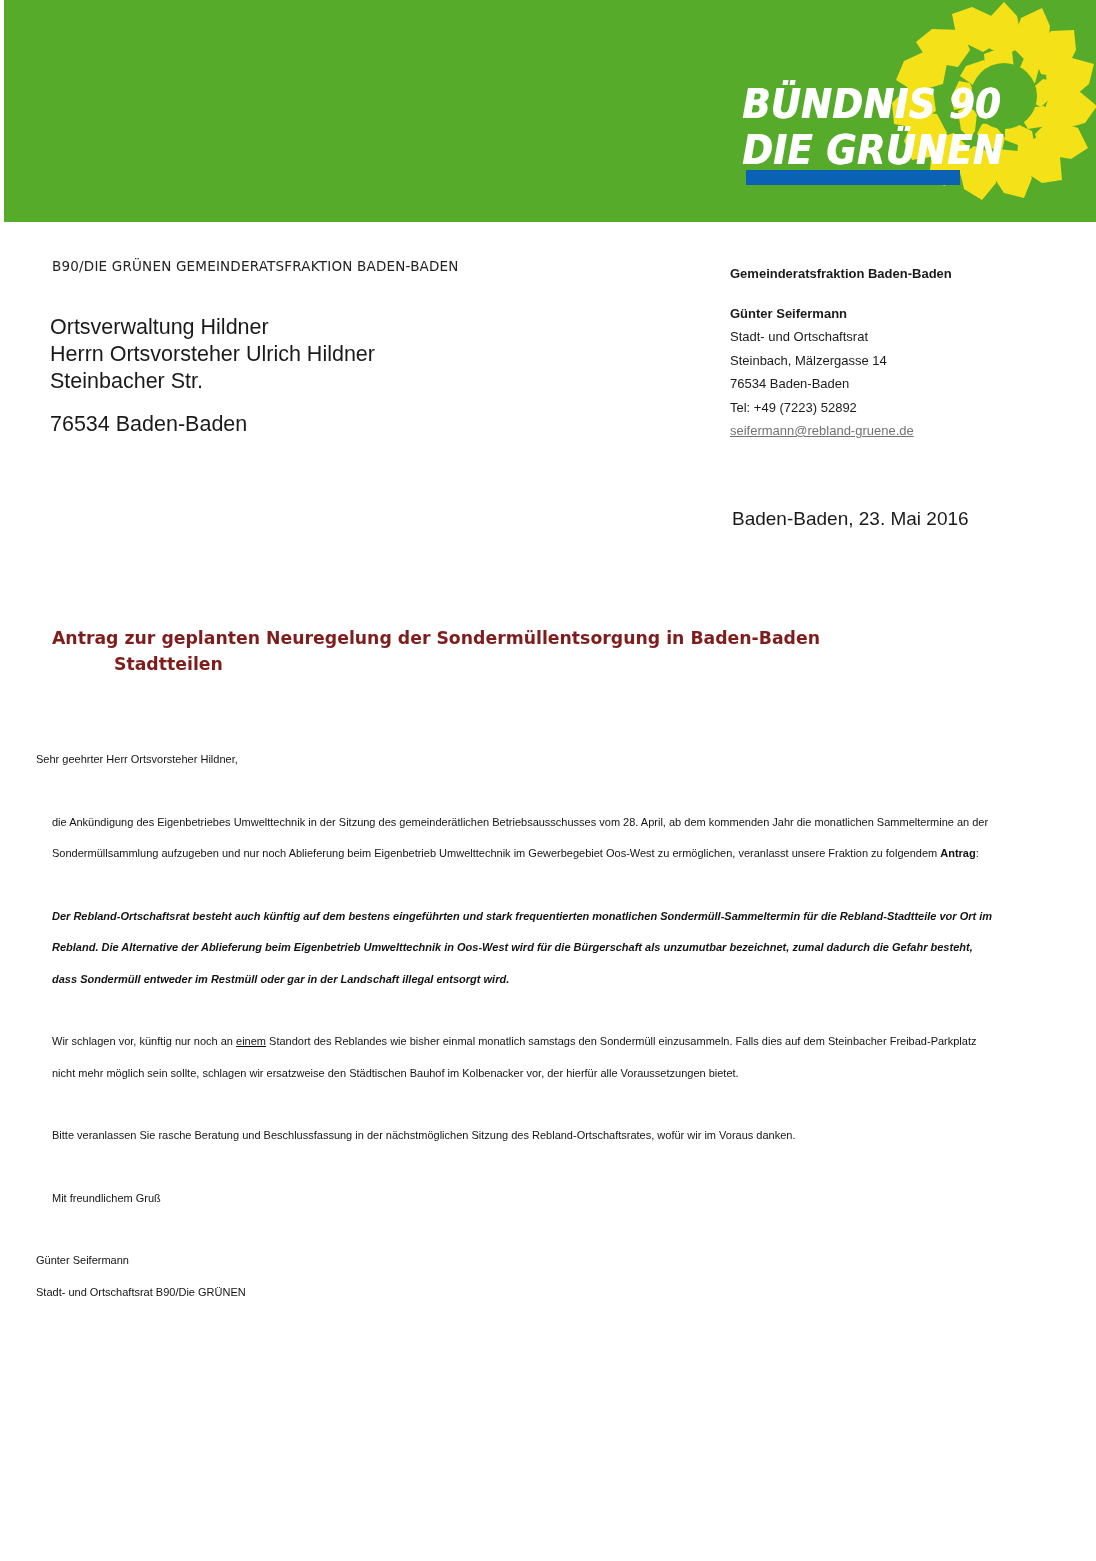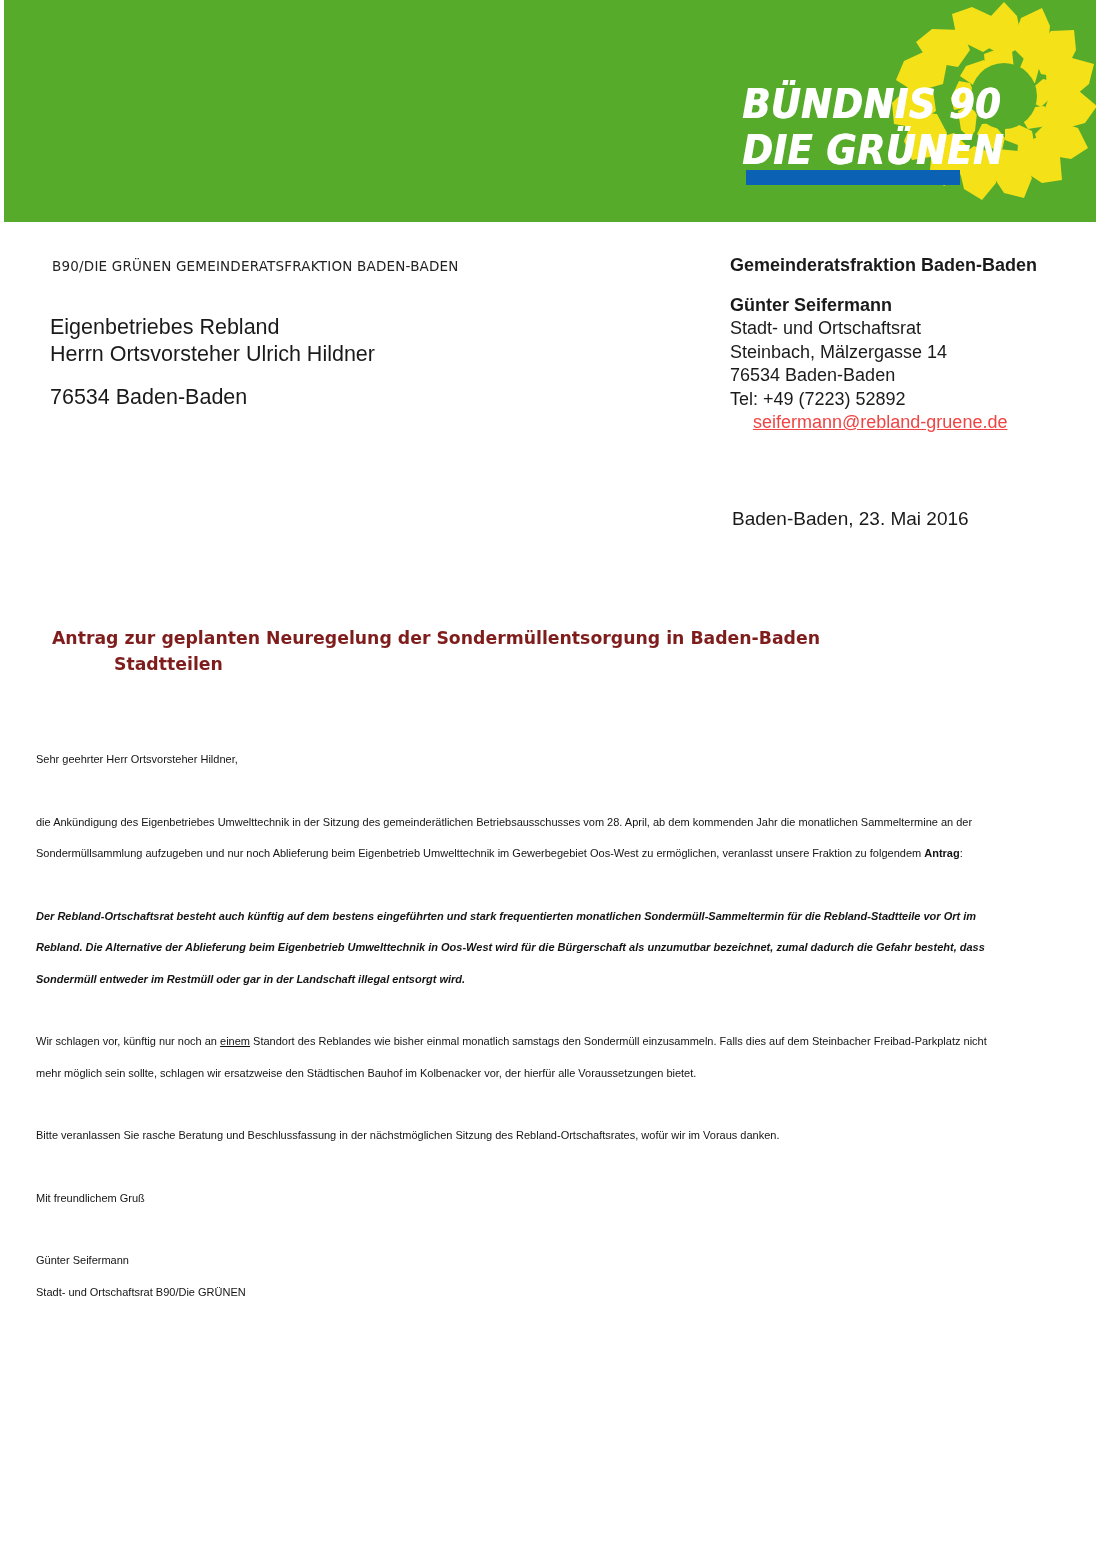--- a/index.html
+++ b/index.html
@@ -98,33 +98,32 @@
     font-family: "Liberation Sans", sans-serif;
     font-size: 21.5px;
     line-height: 27px;
     color: #1a1a1a;
   }
   .recipient .gap { height: 16px; }
 
   .sender {
     position: absolute;
     left: 730px;
-    top: 32px;
+    top: 40px;
     font-family: "Liberation Sans", sans-serif;
-    font-size: 18px;
+    font-size: 13px;
     line-height: 23.5px;
     color: #1a1a1a;
     white-space: nowrap;
   }
   .sender .bold { font-weight: bold; }
   .sender .spacer { height: 16px; }
   .sender .email {
-    color: #ef4444;
+    color: #737373;
     display: inline-block;
-    margin-left: 23px;
   }
 
   .date-line {
     position: absolute;
     left: 732px;
     top: 286px;
     font-family: "Liberation Sans", sans-serif;
     font-size: 19px;
     color: #1a1a1a;
     white-space: nowrap;
@@ -157,21 +156,21 @@
     position: absolute;
     left: 36px;
     top: 522px;
     width: 962px;
     font-family: Liberation Sans, sans-serif;
     font-size: 11px;
     line-height: 31.5px;
     color: #141414;
   }
   .letter p {
-    margin: 0 0 31px 0;
+    margin: 0 0 31px 16px;
   }
   .letter .u { text-decoration: underline; }
   .letter .b { font-weight: bold; }
   .motion {
     font-weight: bold;
     font-style: italic;
   }
   .para-gap { height: 31px; }
 </style>
 </head>
@@ -224,22 +223,23 @@
     <div class="logo-bar"></div>
 
   </div>
 </div>
 
 <div class="sheet">
 
   <div class="return-line">B90/DIE GRÜNEN GEMEINDERATSFRAKTION BADEN-BADEN</div>
 
   <div class="recipient">
-    <div>Eigenbetriebes Rebland</div>
+    <div>Ortsverwaltung Hildner</div>
     <div>Herrn Ortsvorsteher Ulrich Hildner</div>
+    <div>Steinbacher Str.</div>
     <div class="gap"></div>
     <div>76534 Baden-Baden</div>
   </div>
 
   <div class="sender">
     <div class="bold">Gemeinderatsfraktion Baden-Baden</div>
     <div class="spacer"></div>
     <div class="bold">Günter Seifermann</div>
     <div>Stadt- und Ortschaftsrat</div>
     <div>Steinbach, Mälzergasse 14</div>

